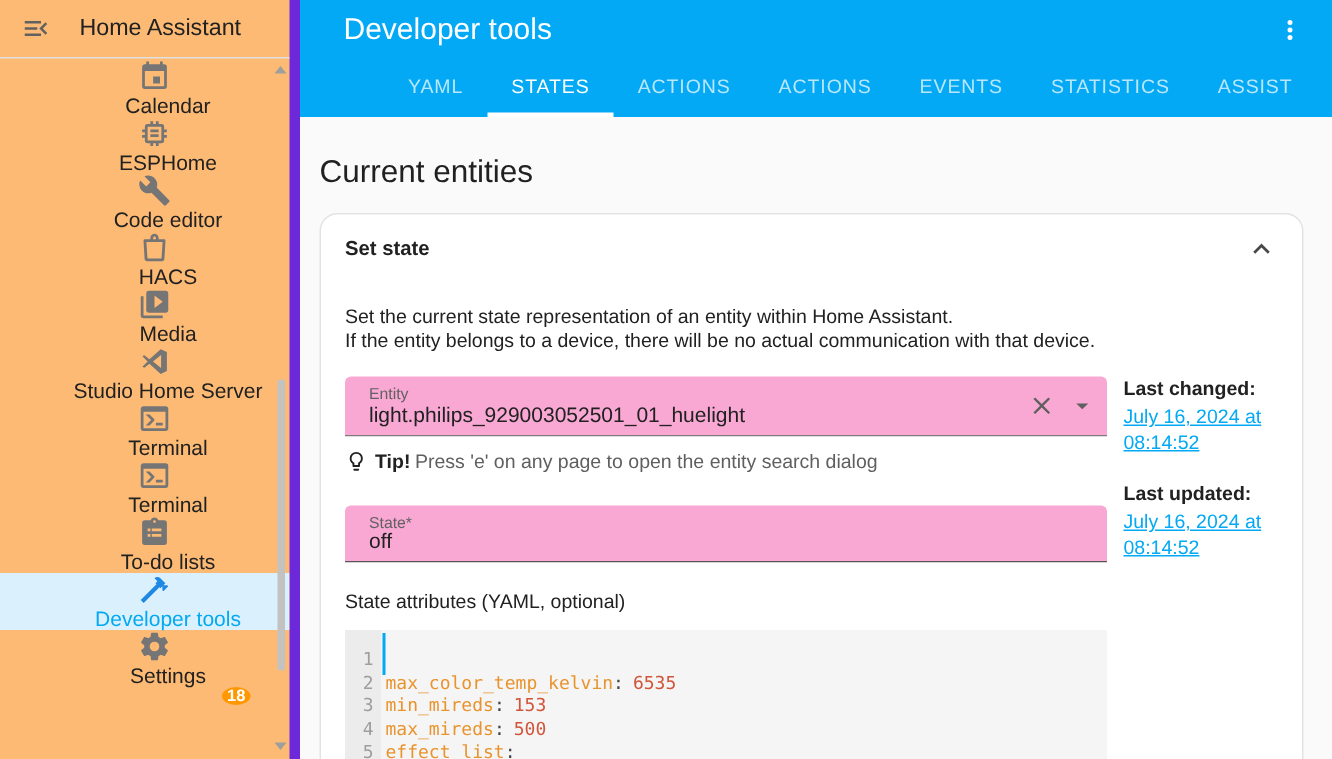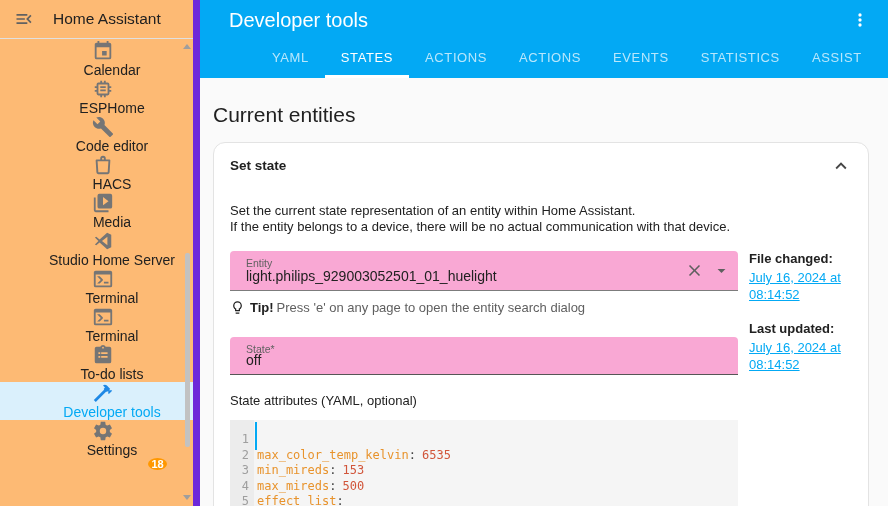--- a/index.html
+++ b/index.html
@@ -298,21 +298,21 @@
                 <div class="code-line">
                   <span class="ln">5</span>
                   <span class="code"><span class="yaml-key">effect_list</span><span class="yaml-colon">:</span><span class="yaml-num"></span></span>
                 </div>
               </div>
             </div>
           </div>
 
           <div class="form-right">
             <div class="meta-block">
-              <div class="meta-label">File changed:</div>
+              <div class="meta-label">Last changed:</div>
               <div class="meta-link">July 16, 2024 at 08:14:52</div>
             </div>
             <div class="meta-block">
               <div class="meta-label">Last updated:</div>
               <div class="meta-link">July 16, 2024 at 08:14:52</div>
             </div>
           </div>
         </div>
 
       </div>

